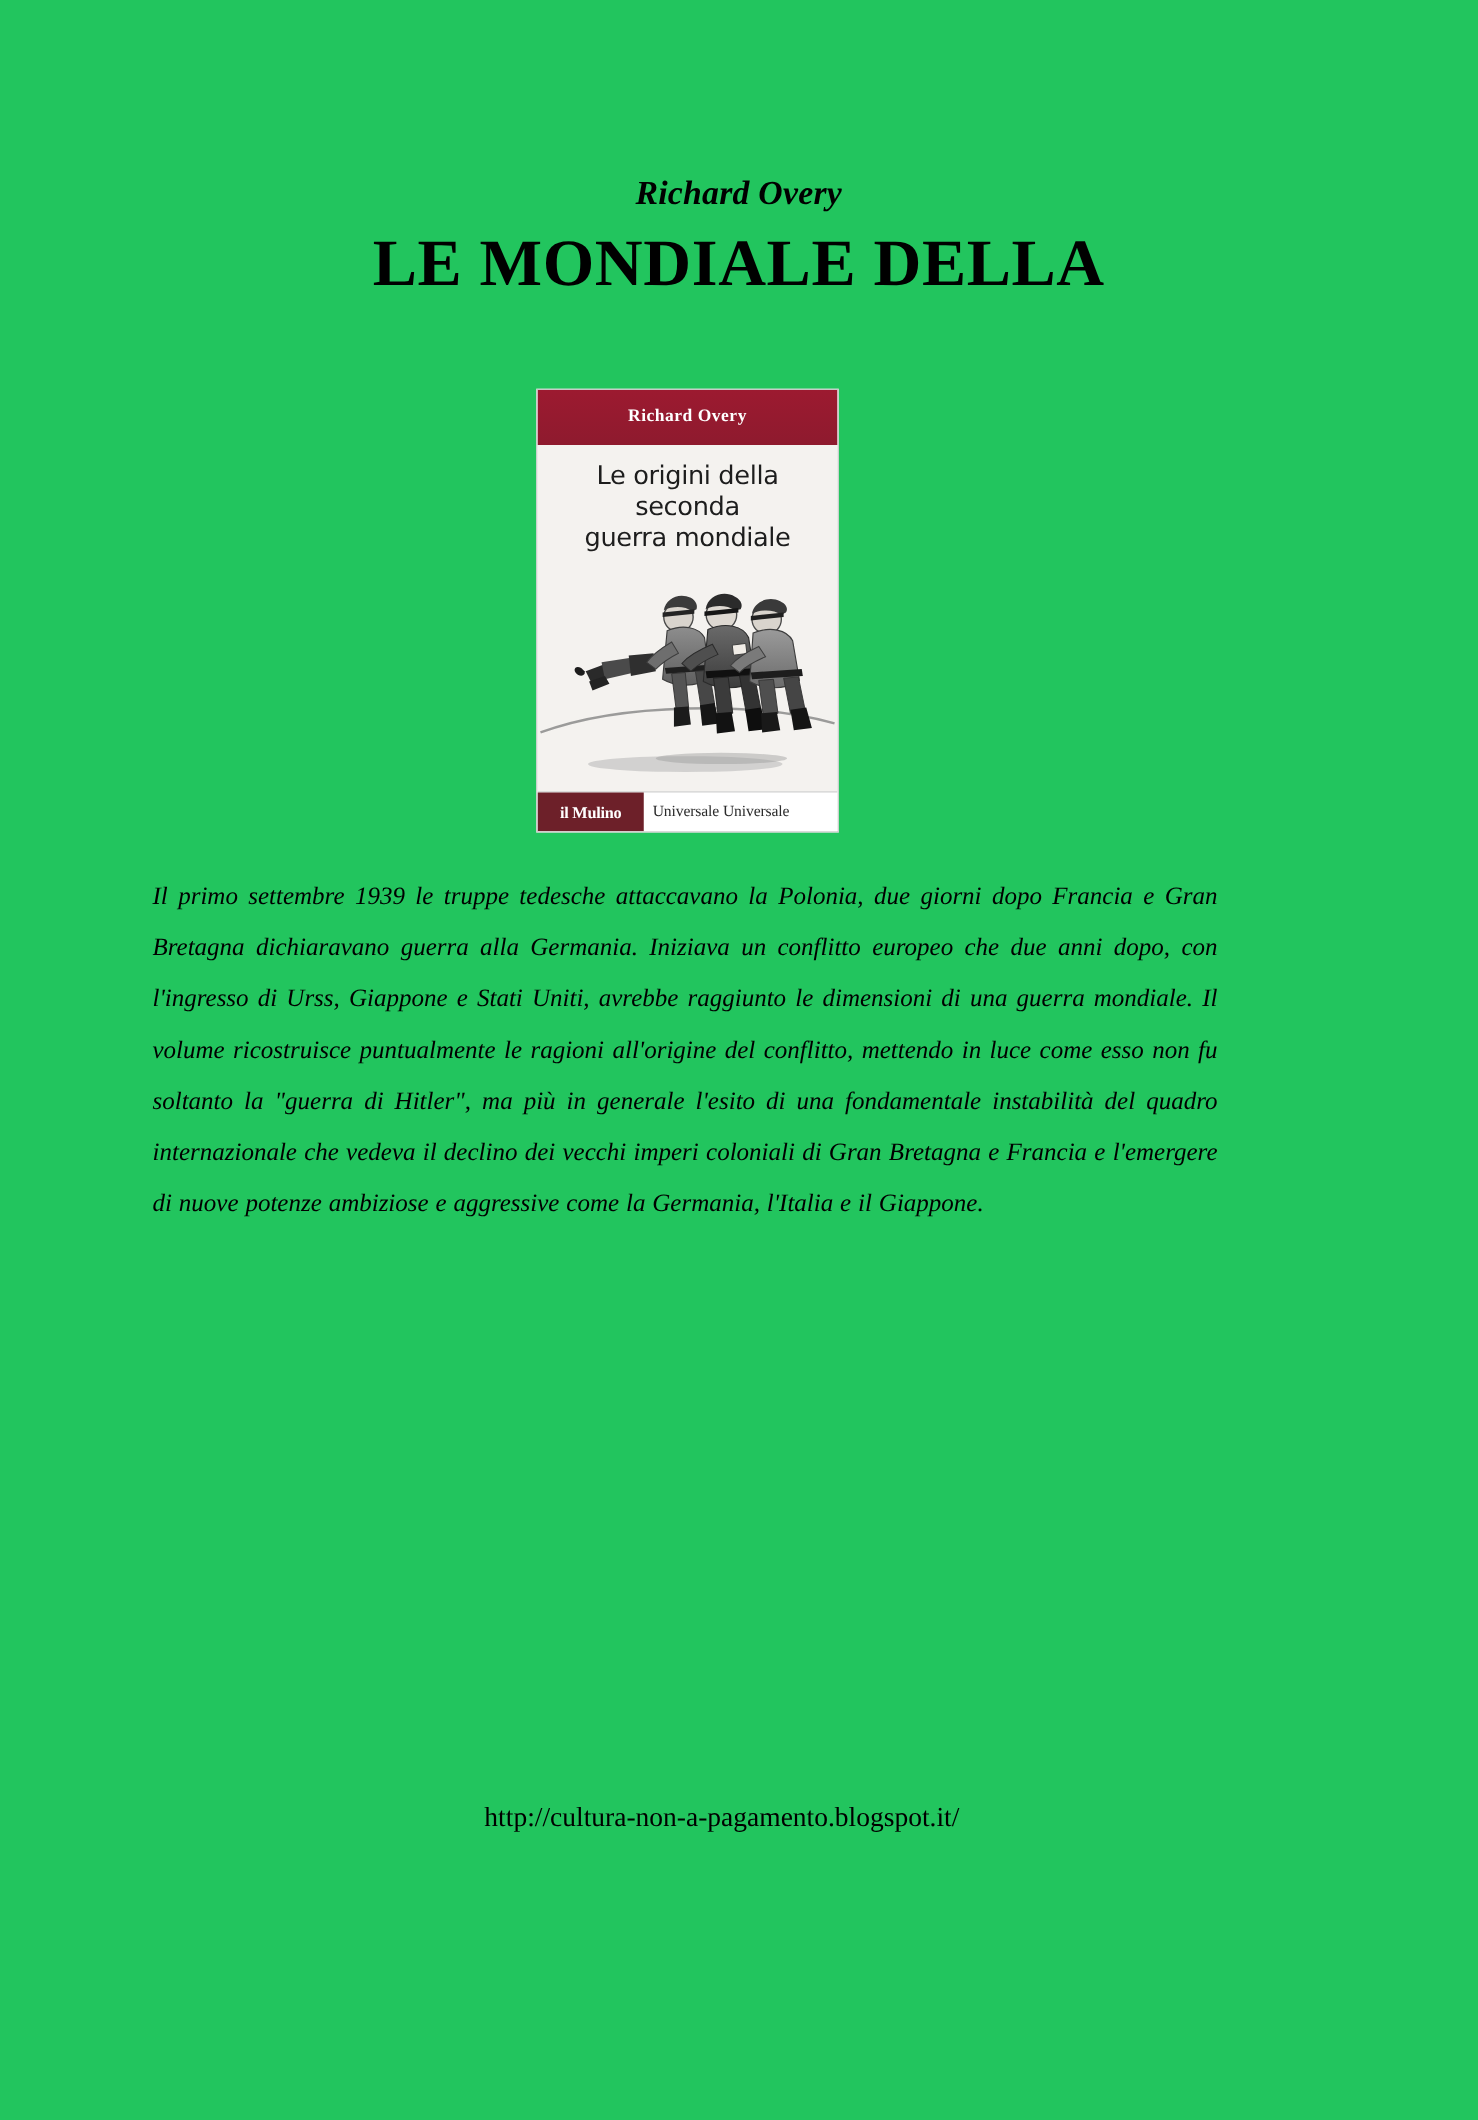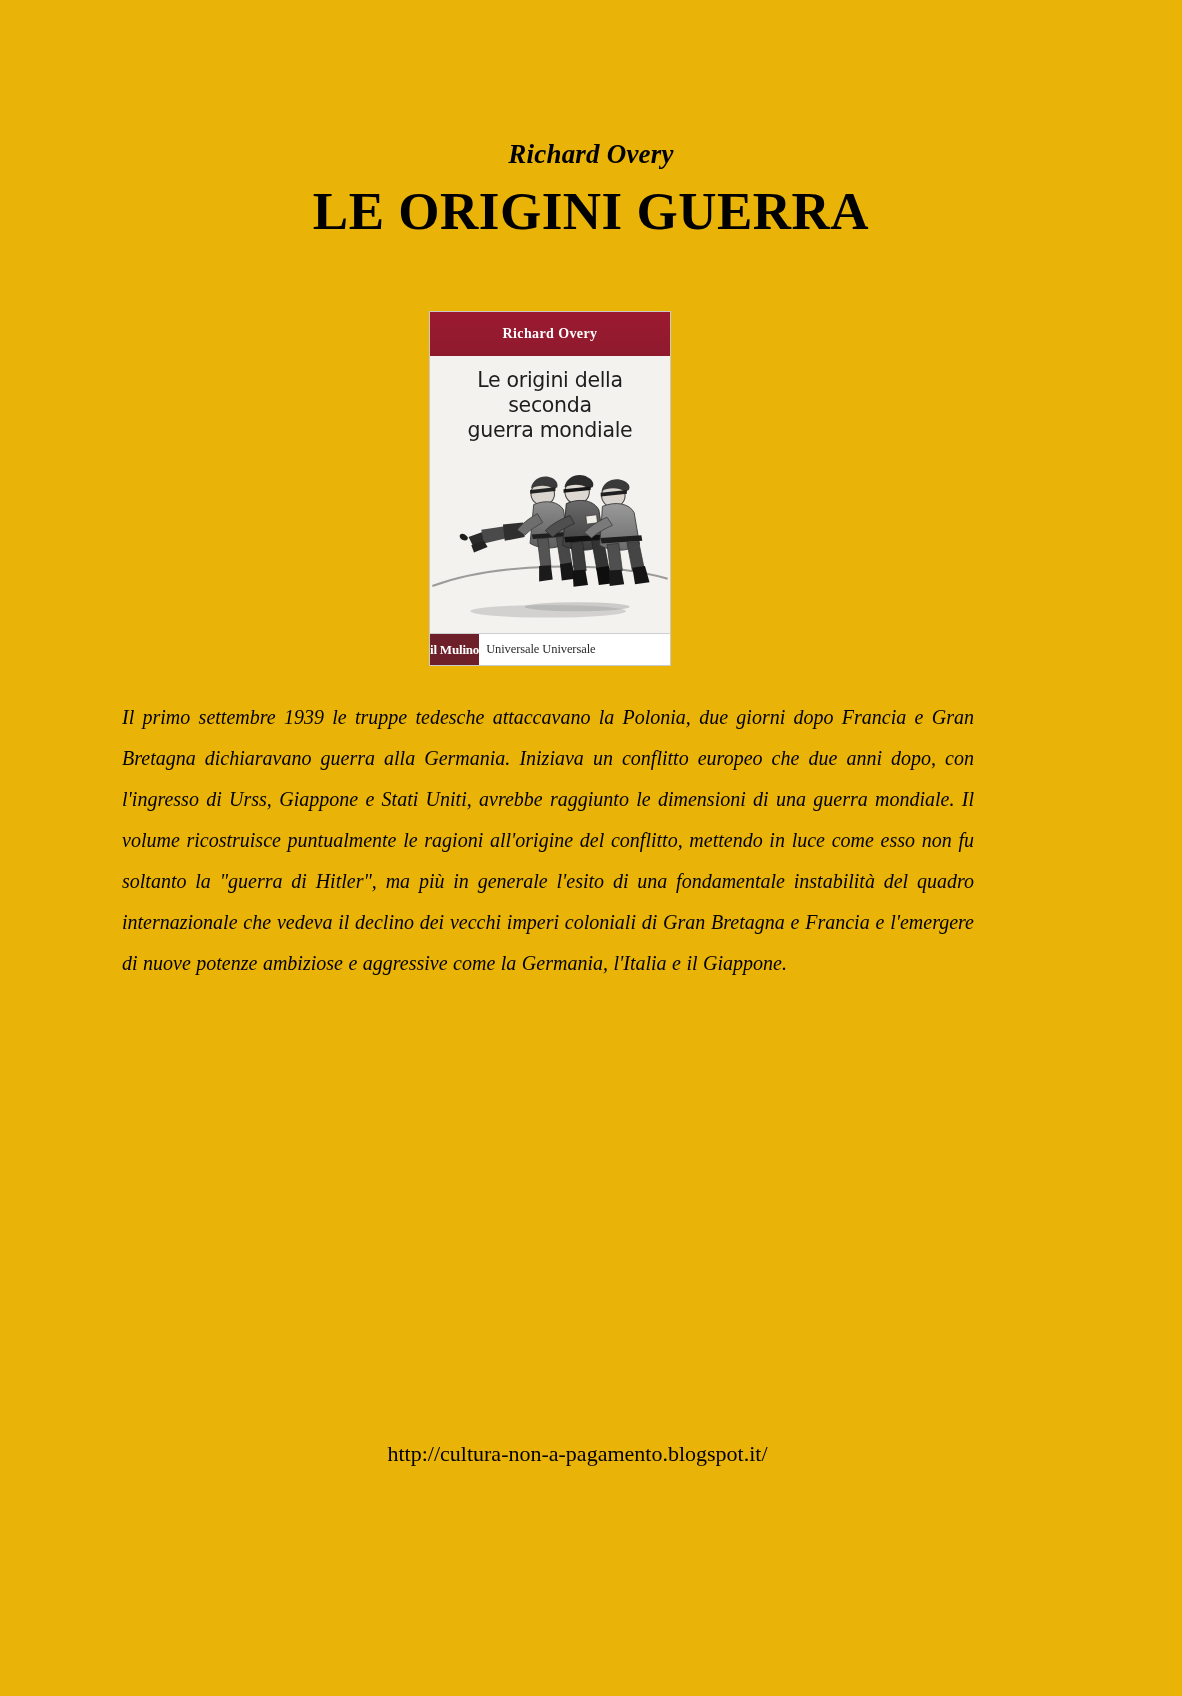--- a/index.html
+++ b/index.html
@@ -12,21 +12,21 @@
     height: 1696px;
     position: relative;
     font-family: "Liberation Serif", "DejaVu Serif", serif;
     color: #000000;
     overflow: hidden;
   }
 
   .page {
     position: absolute;
     inset: 0;
-    background: #eab308;
+    background: #22c55e;
   }
 
   
   .header {
     position: absolute;
     top: 138px;
     left: 0;
     width: 1182px;
     text-align: center;
   }
@@ -107,21 +107,21 @@
     align-items: stretch;
     background: #ffffff;
     border-top: 1px solid #cfcfcf;
   }
   .pub-logo {
     background: #6d2029;
     color: #ffffff;
     display: flex;
     align-items: center;
     justify-content: center;
-    padding: 0 0;
+    padding: 0 18px;
     font-family: "Liberation Serif", serif;
     font-weight: bold;
     font-size: 13px;
     letter-spacing: -0.2px;
     white-space: nowrap;
   }
   .pub-series {
     flex: 1 1 auto;
     display: flex;
     align-items: center;
@@ -161,21 +161,21 @@
     color: #000000;
   }
 </style>
 </head>
 <body>
 
 <div class="page">
 
   <div class="header">
     <div class="author-line">Richard Overy</div>
-    <div class="title-line l1">LE ORIGINI GUERRA</div>
+    <div class="title-line l1">LE MONDIALE DELLA</div>
   </div>
 
   <div class="cover-wrap">
     <div class="cover">
 
       <div class="cover-top-bar">
         <span class="cover-author">Richard Overy</span>
       </div>
 
       <div class="cover-title">

